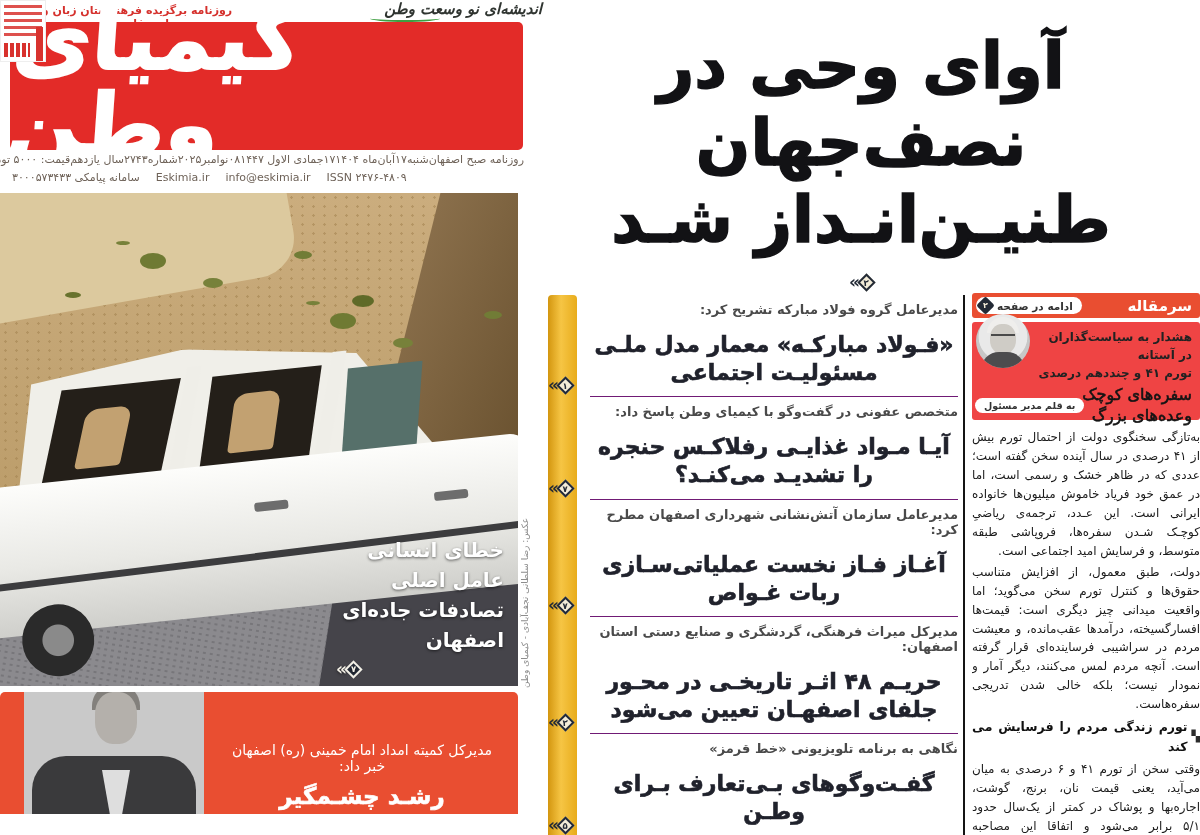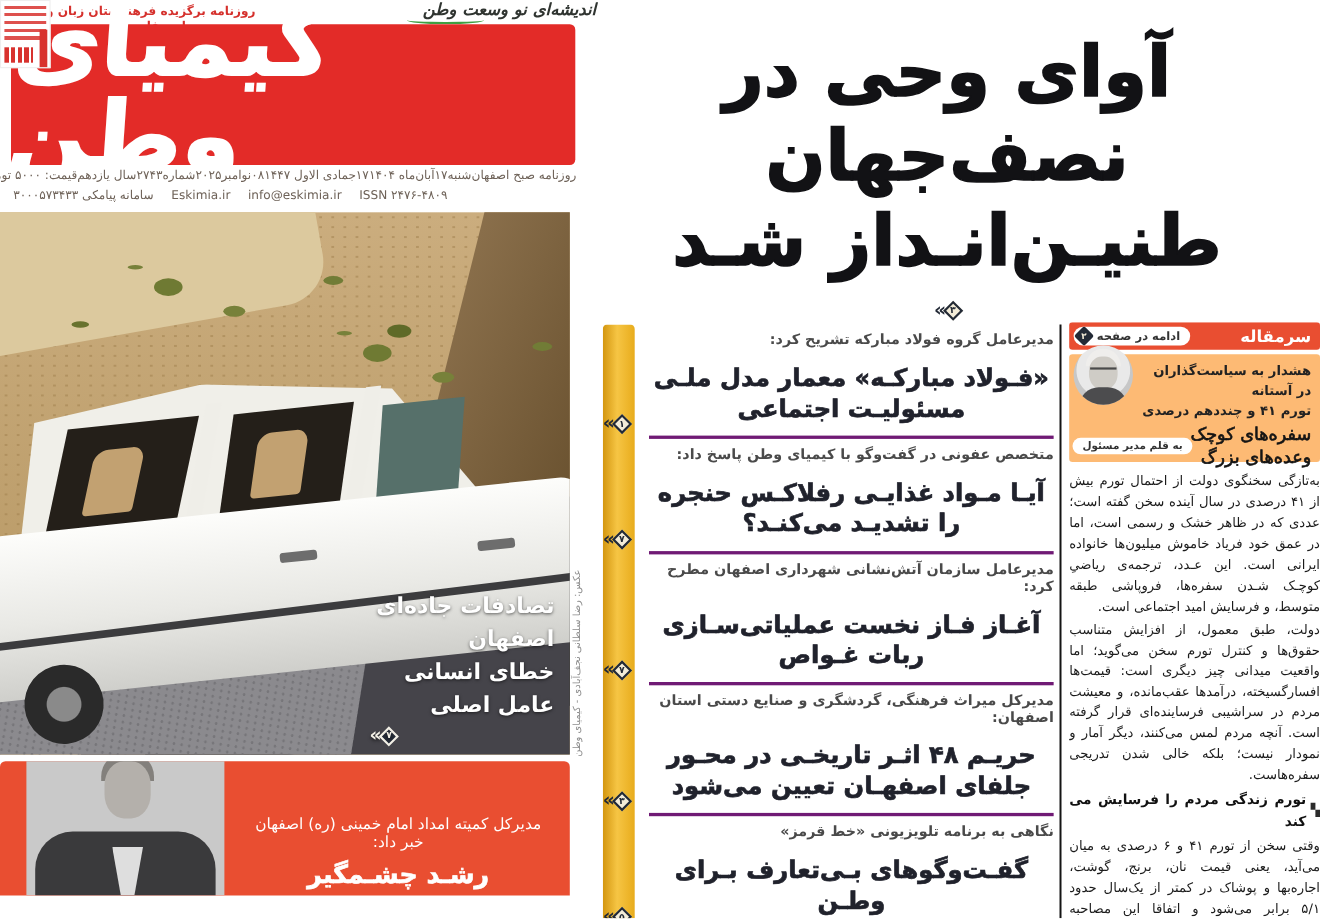--- a/index.html
+++ b/index.html
@@ -101,42 +101,42 @@
   .man-shirt { position:absolute; bottom:0; left:78px; width:28px; height:44px; background:#dedede;
     clip-path:polygon(0 0, 100% 0, 72% 100%, 28% 100%); }
   .bb-text { position:absolute; right:16px; top:50px; width:280px; direction:rtl; text-align:center; color:#fff; }
   .bb-kicker { font-size:14px; margin-bottom:6px; }
   .bb-headline { font-size:23px; font-weight:bold; line-height:1.4; -webkit-text-stroke:.6px #fff; }
 
   
   .midcol { position:absolute; left:548px; top:295px; width:410px; height:540px; overflow:hidden; }
   .goldbar { position:absolute; left:0; top:0; width:29px; height:540px; border-radius:4px 4px 0 0;
     background:linear-gradient(90deg,#d3960f 0%, #f6c544 45%, #e8ac1c 100%); }
-  .story { position:relative; margin-left:42px; padding:7px 0 9px; border-bottom:3px solid #701a75;
+  .story { position:relative; margin-left:42px; padding:7px 0 9px; border-bottom:1px solid #701a75;
     direction:rtl; }
   .story:last-child { border-bottom:none; }
   .story-kicker { font-size:13px; font-weight:bold; color:#4a4a4a; text-align:right; }
   .story-headline { margin-top:14px; font-size:22px; line-height:1.28; font-weight:bold;
     color:#20222c; -webkit-text-stroke:.6px #20222c; text-align:center; }
   .story .pmark { position:absolute; left:-42px; bottom:2px; }
 
   
   .edcol { position:absolute; left:963px; top:293px; width:237px; height:542px; overflow:hidden; }
   .edrule { position:absolute; left:0; top:2px; width:2px; height:540px; background:#141414; }
   .edinner { position:absolute; left:9px; top:0; width:228px; }
   .edbar { height:25px; background:#e94e31; border-radius:3px; display:flex; align-items:center;
     justify-content:space-between; padding:0 8px 0 4px; }
   .edbar-label { color:#fff; font-size:15px; font-weight:bold; }
   .edpill { background:#fff; border-radius:10px; height:17px; display:flex; align-items:center;
     gap:5px; padding:0 9px 0 3px; direction:ltr; }
   .edpill-badge { width:13px; height:13px; transform:rotate(45deg); background:#232a36;
     display:flex; align-items:center; justify-content:center; border-radius:2px; }
   .edpill-badge i { transform:rotate(-45deg); font-style:normal; font-size:8px; font-weight:bold; color:#f3ecd8; }
   .edpill-text { font-size:10.5px; font-weight:bold; color:#333; }
-  .edbox { position:relative; margin-top:4px; height:98px; background:#fdba74; border-radius:3px;
+  .edbox { position:relative; margin-top:4px; height:98px; background:#ef4444; border-radius:3px;
     padding:6px 8px 6px 6px; direction:rtl; }
   .wphoto { position:absolute; left:4px; top:-8px; width:54px; height:54px; border-radius:50%;
     background:radial-gradient(circle at 50% 42%, #e9e9e9 0 58%, #c7c7c7 60% 100%); overflow:hidden; }
   .w-hair { position:absolute; top:3px; left:11px; width:32px; height:16px; background:#efeeec;
     border-radius:16px 16px 0 0; }
   .w-face { position:absolute; top:10px; left:14px; width:26px; height:30px; background:#cfccc6; border-radius:45%; }
   .w-glasses { position:absolute; top:20px; left:15px; width:24px; height:5px; border-top:2.5px solid #4a4a4a; }
   .w-suit { position:absolute; bottom:-2px; left:5px; width:44px; height:18px; background:#4c4c4e;
     border-radius:18px 18px 0 0; }
   .ed-kicker { margin-right:0; margin-left:58px; text-align:right; font-size:12px; font-weight:bold;
@@ -220,22 +220,22 @@
       <div class="car-pillar" style="left:222px;"></div>
       <div class="car-pillar" style="left:368px;"></div>
       <div class="car-body"></div>
       <div class="car-stripe"></div>
       <div class="car-handle" style="left:290px;"></div>
       <div class="car-handle" style="left:470px; top:168px;"></div>
 
       <div class="wheel"></div>
     </div>
     <div class="ph-caption">
+      <div>خطای انسانی عامل اصلی</div>
       <div>تصادفات جاده‌ای اصفهان</div>
-      <div>خطای انسانی عامل اصلی</div>
       <span class="pmark light">
         <span class="chev">«</span>
         <span class="dia">
             <i>۷</i>
           </span>
       </span>
     </div>
   </div>
   <div class="ph-credit">عکس: رضا سلطانی نجف‌آبادی - کیمیای وطن</div>
 

